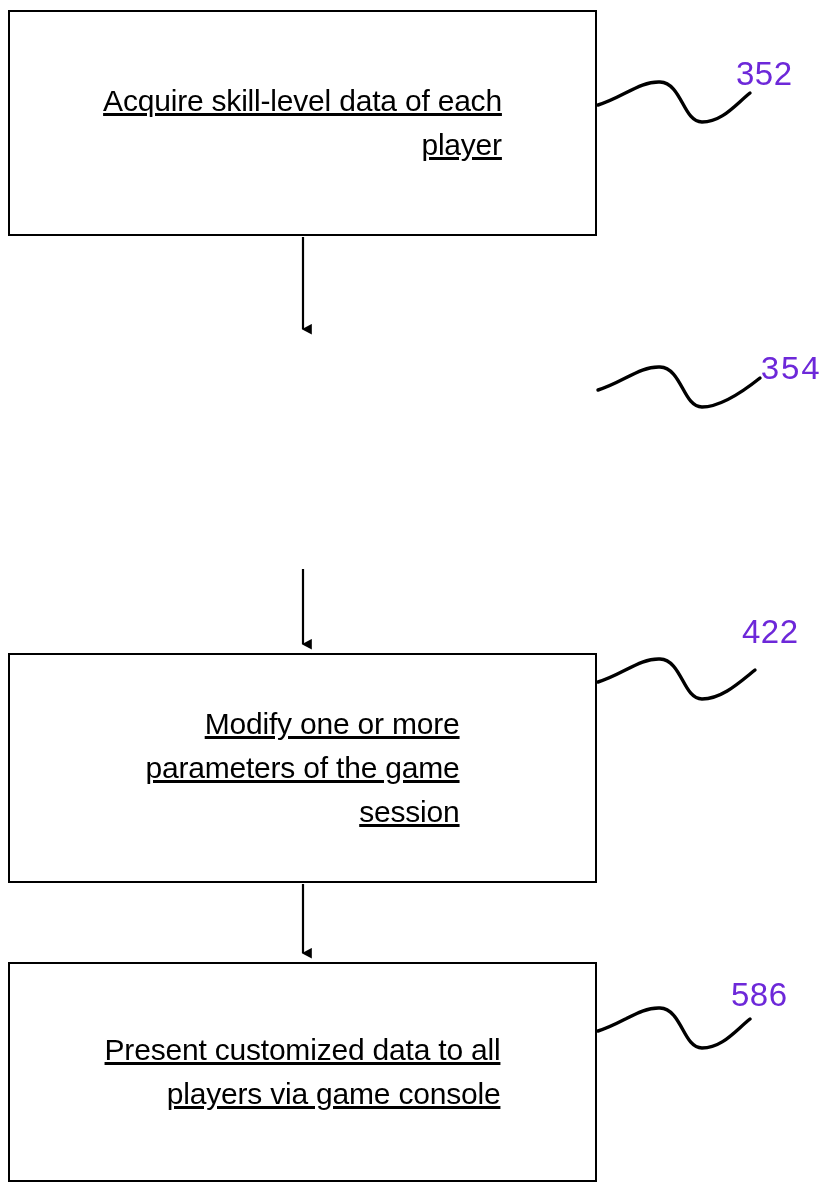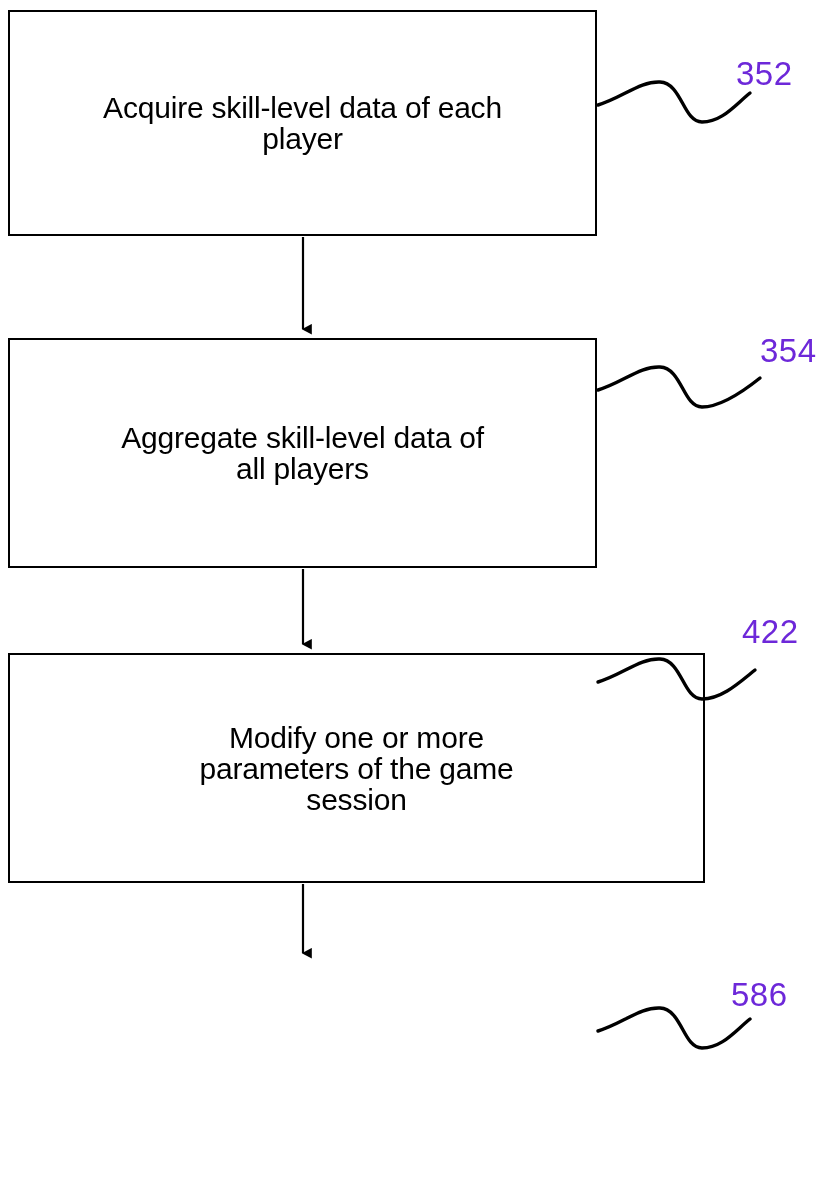--- a/index.html
+++ b/index.html
@@ -24,26 +24,27 @@
     box-sizing: border-box;
     border: 2px solid #000000;
     background: #ffffff;
     display: flex;
     align-items: center;
     justify-content: center;
   }
   .box-label {
     font-family: "Liberation Sans", "DejaVu Sans", sans-serif;
     font-size: 30px;
-    line-height: 31px;
-    text-align: center;
+    line-height: 44px;
+    text-align: right;
     color: #000000;
     white-space: pre-line;
     letter-spacing: -0.2px;
     padding: 0 14px;
+    text-decoration: underline;
   }
   .ref-num {
     position: absolute;
     font-family: "Liberation Sans", "DejaVu Sans", sans-serif;
     font-size: 33px;
     line-height: 33px;
     color: #6d28d9;
     letter-spacing: 0.5px;
   }
   svg.overlay {
@@ -58,31 +59,31 @@
 </head>
 <body>
 
 <div id="figure">
 
   <div class="flow-box" id="box-0" style="left:8px; top:10px; width:589px; height:226px;">
     <span class="box-label">Acquire skill-level data  of each
 player</span>
   </div>
 
-  <div class="flow-box" id="box-1" style="left:8px; top:338px; width:589px; height:230px;">
-    <span class="box-label">Aggregate skill-level data  of
-all players</span>
-  </div>
 
-  <div class="flow-box" id="box-2" style="left:8px; top:653px; width:697px; height:230px;">
+  <div class="flow-box" id="box-2" style="left:8px; top:653px; width:589px; height:230px;">
     <span class="box-label">Modify one or more
 parameters of the game
 session</span>
   </div>
 
+  <div class="flow-box" id="box-3" style="left:8px; top:962px; width:589px; height:220px;">
+    <span class="box-label">Present customized data to all
+players via game console</span>
+  </div>
 
   <svg class="overlay" viewBox="0 0 823 1200" xmlns="http://www.w3.org/2000/svg">
 
     <defs>
       <marker id="arrowhead" markerWidth="11" markerHeight="11" refX="5.5" refY="9.2" orient="auto" markerUnits="userSpaceOnUse">
         <path d="M 0.4 0.4 L 11 0.4 L 5.7 10.4 Z" fill="#000000"></path>
       </marker>
     </defs>
 
     <line x1="303" y1="237" x2="303" y2="329" stroke="#000000" stroke-width="2.2" marker-end="url(#arrowhead)"></line>
@@ -107,19 +108,19 @@
              C 722 699, 740 682, 755 670" fill="none" stroke="#000000" stroke-width="3.4" stroke-linecap="round"></path>
 
     <path d="M 598 1031
              C 622 1024, 640 1007, 660 1008
              C 682 1009, 683 1048, 702 1048
              C 722 1048, 735 1031, 750 1019" fill="none" stroke="#000000" stroke-width="3.4" stroke-linecap="round"></path>
   </svg>
 
   <span class="ref-num" style="left:736px; top:57px;">352</span>
 
-  <span class="ref-num" style="left:760px; top:334px;">354</span>
+  <span class="ref-num" style="left:760px; top:354px;font-family:Liberation Mono, monospace;">354</span>
 
   <span class="ref-num" style="left:742px; top:615px;">422</span>
 
   <span class="ref-num" style="left:731px; top:978px;">586</span>
 
 </div>
 
 </body></html>

